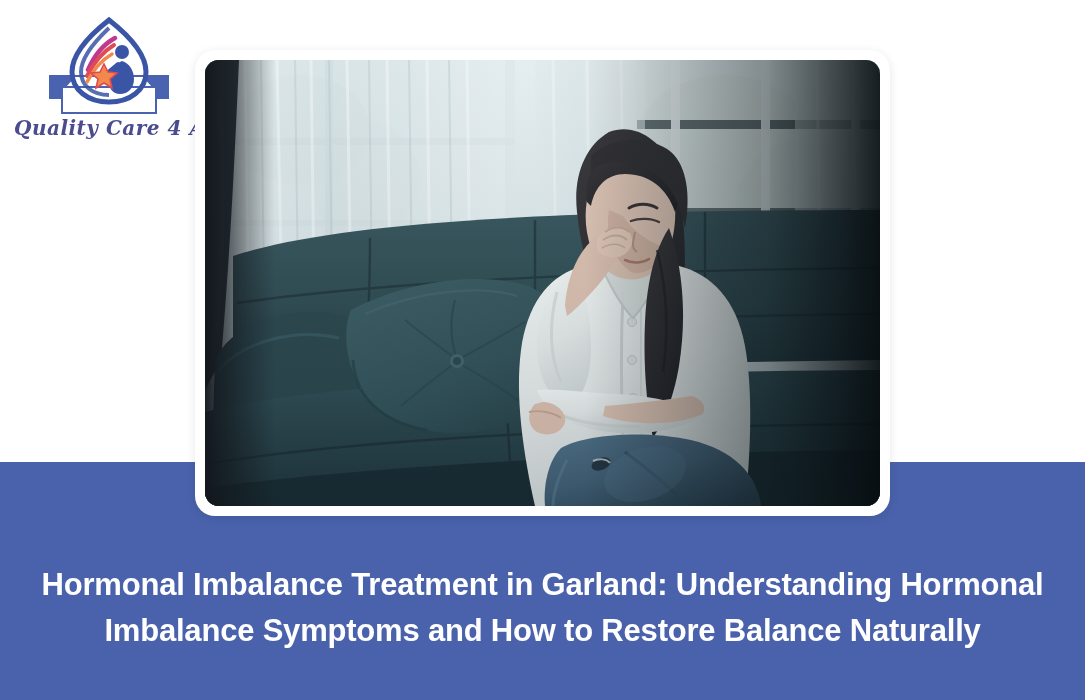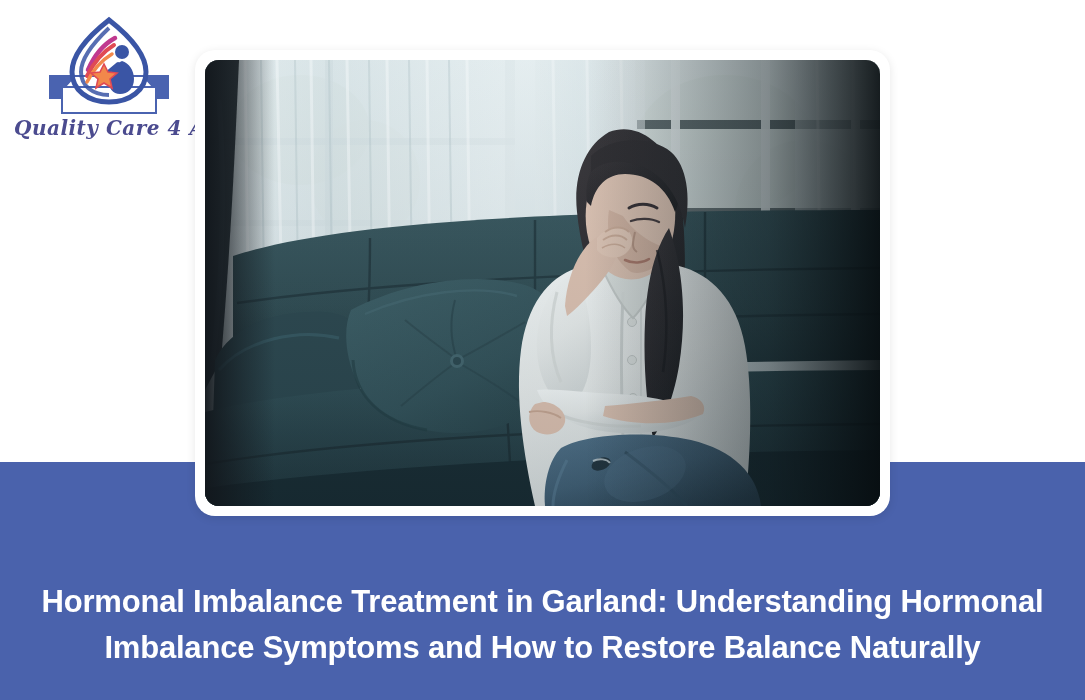--- a/index.html
+++ b/index.html
@@ -86,21 +86,21 @@
   .photo-svg {
     display: block;
     width: 100%;
     height: 100%;
   }
 
   
   .headline {
     position: absolute;
     left: 0;
-    top: 558px;
+    top: 541px;
     width: 1085px;
     text-align: center;
     color: #ffffff;
     font-family: "Liberation Sans", sans-serif;
     font-weight: 700;
     font-size: 31px;
     line-height: 46px;
     letter-spacing: -0.2px;
     padding: 0 16px;
     box-sizing: border-box;

